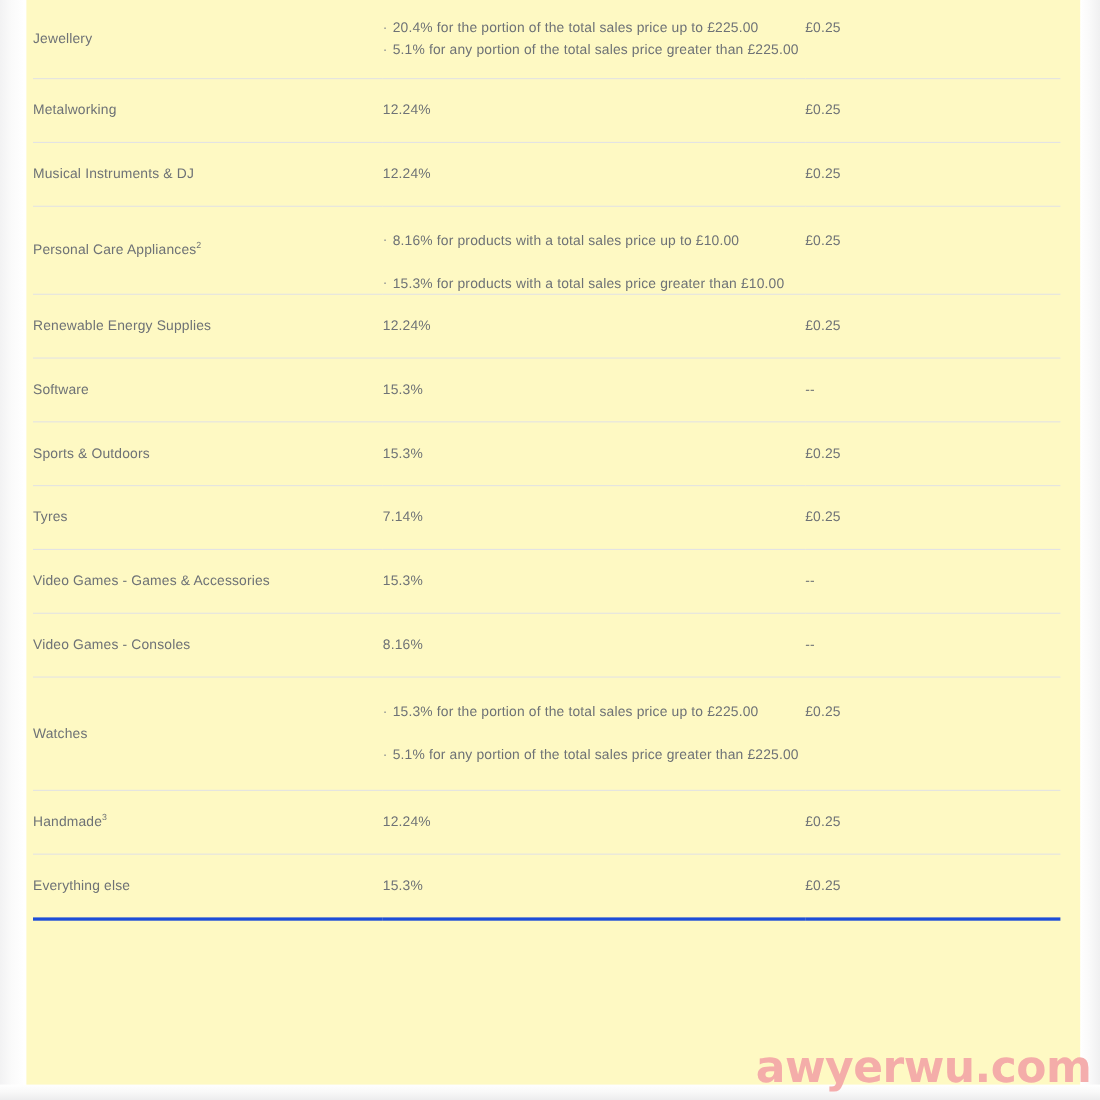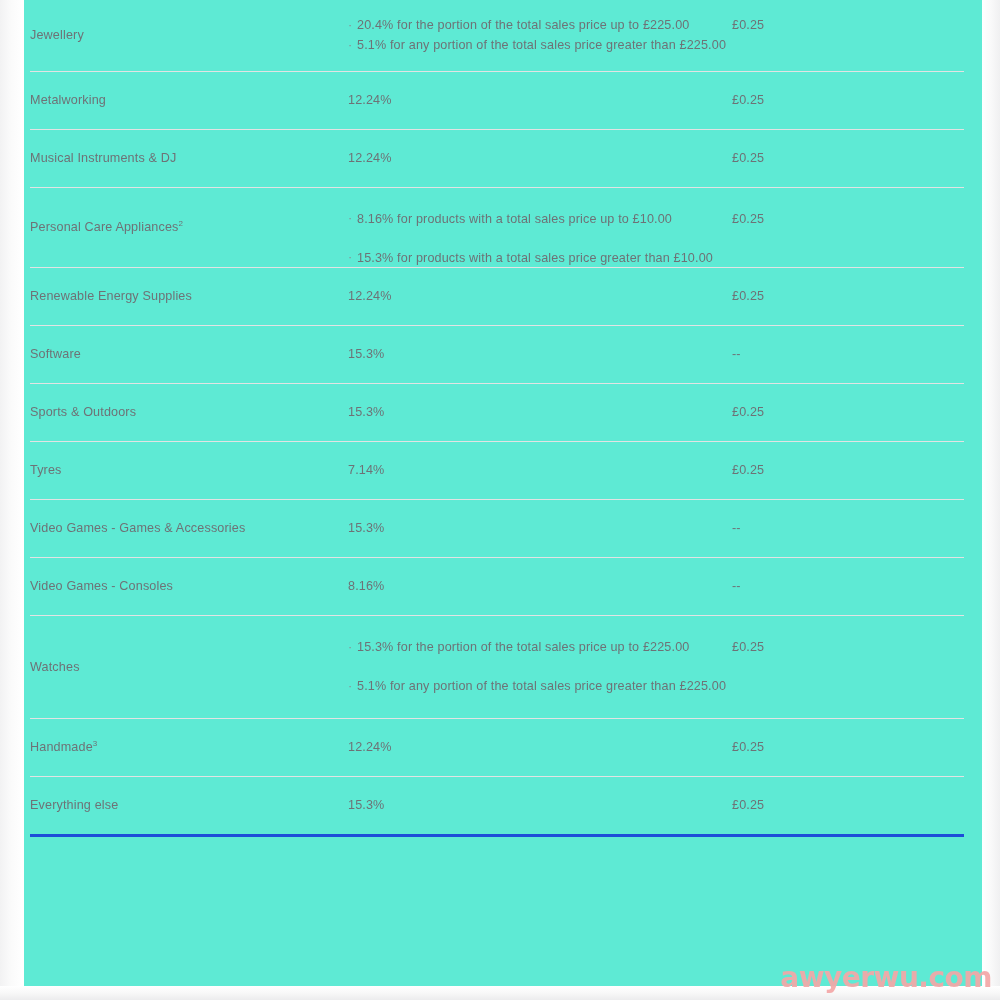--- a/index.html
+++ b/index.html
@@ -46,21 +46,21 @@
     pointer-events: none;
   }
 
   
   #fee-sheet {
     position: absolute;
     top: 0;
     left: 24px;
     width: 958px;
     height: 986px;
-    background: #5eead4;
+    background: #fef9c3;
     box-sizing: border-box;
   }
 
   table.fee-table {
     width: 934px;
     margin-left: 6px;
     border-collapse: collapse;
     table-layout: fixed;
   }
 
@@ -144,21 +144,21 @@
 
   .plain-value { white-space: nowrap; }
 
   
   #watermark {
     position: absolute;
     right: 8px;
     bottom: 6px;
     font-family: "DejaVu Sans", sans-serif;
     font-weight: bold;
-    font-size: 28px;
+    font-size: 40px;
     letter-spacing: -0.5px;
     color: #f4a7a7;
     opacity: 0.92;
     user-select: none;
     white-space: nowrap;
   }
 </style>
 </head>
 <body>
 

